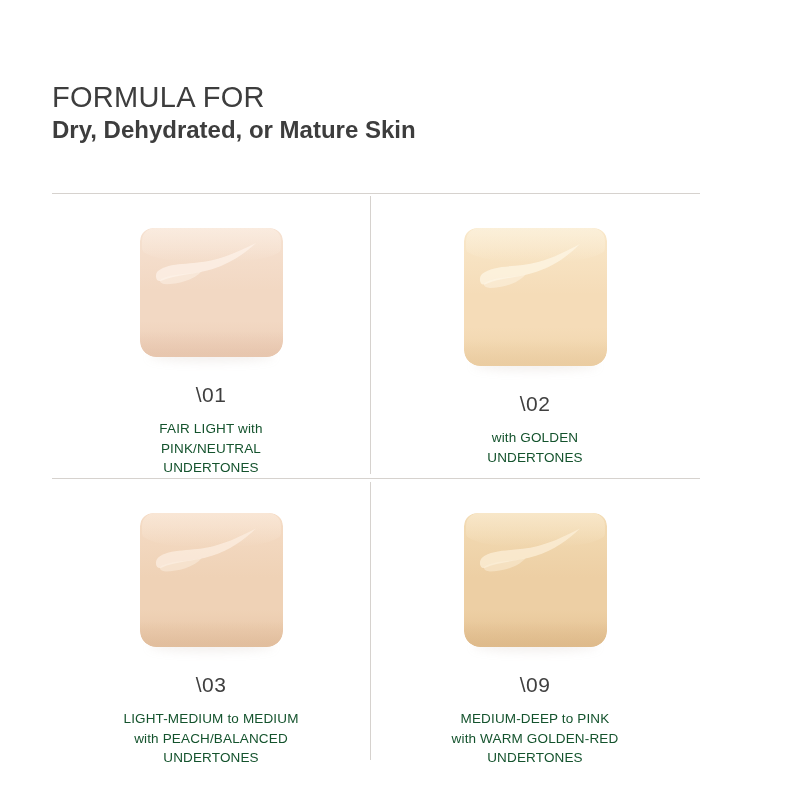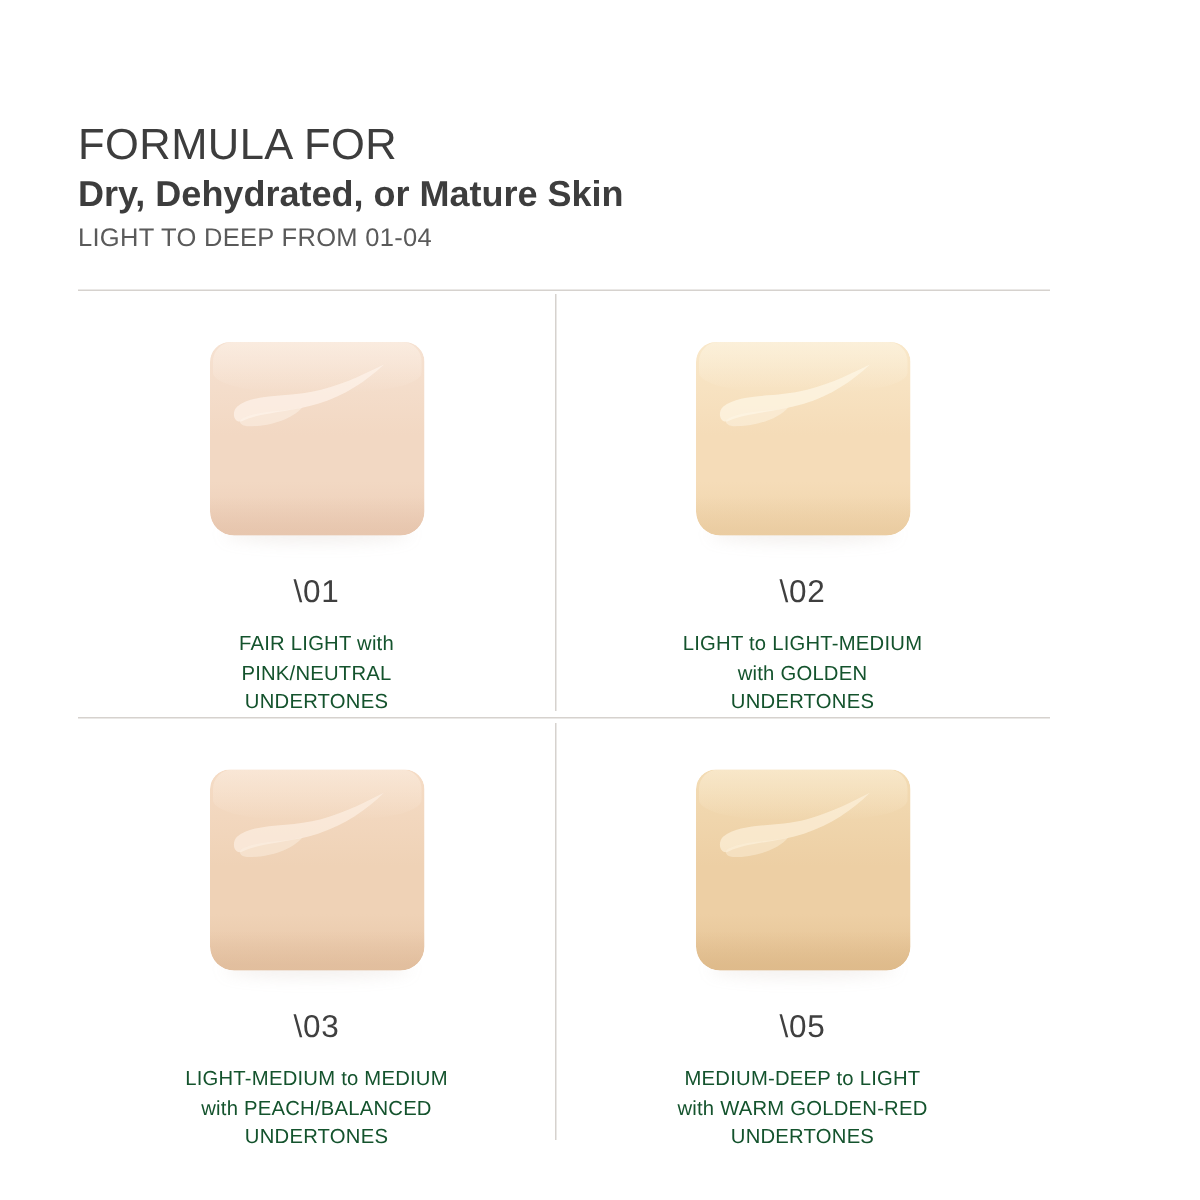--- a/index.html
+++ b/index.html
@@ -170,21 +170,20 @@
   .shade-desc span { display: block; }
 </style>
 </head>
 <body>
 
 <div class="page">
 
   <div class="header">
     <div class="title-main">FORMULA FOR</div>
     <div class="title-sub">Dry, Dehydrated, or Mature Skin</div>
-    <div class="title-range">LIGHT TO DEEP FROM 01-04</div>
   </div>
 
   <div class="rule-h top" style="background: rgb(214, 210, 206);"></div>
   <div class="rule-h middle" style="background: rgb(214, 210, 206);"></div>
   <div class="rule-v upper" style="background: rgb(214, 210, 206);"></div>
   <div class="rule-v lower" style="background: rgb(214, 210, 206);"></div>
 
   <div class="grid">
 
     <div class="cell">
@@ -216,21 +215,20 @@
           <div class="lip" style="background: linear-gradient(rgba(0, 0, 0, 0) 0%, rgb(230, 198, 154) 85%);"></div>
           <div class="gloss-top" style="background: linear-gradient(rgb(253, 246, 230) 0%, rgba(255, 255, 255, 0) 100%);"></div>
           <svg class="gloss-svg" viewBox="0 0 143 138" preserveAspectRatio="none">
             <path d="M18 46 C30 36, 52 40, 74 34 C92 29, 104 22, 116 16 C104 28, 90 38, 72 44 C54 50, 34 50, 22 56 C16 59, 14 50, 18 46 Z" fill="#fdf6e6" opacity="0.72"></path>
             <path d="M22 54 C34 48, 50 50, 62 46 C54 56, 38 60, 26 60 C20 60, 18 56, 22 54 Z" fill="#fdf6e6" opacity="0.5"></path>
           </svg>
         </div>
       </div>
       <div class="shade-number">\02</div>
       <div class="shade-desc">
-        <span>LIGHT to LIGHT-MEDIUM</span>
         <span>with GOLDEN</span>
         <span>UNDERTONES</span>
       </div>
     </div>
 
     <div class="cell">
       <div class="swatch-wrap">
         <div class="swatch-shadow"></div>
         <div class="swatch" id="sw2">
           <div class="base" style="background: linear-gradient(rgb(245, 220, 198) 0%, rgb(239, 210, 182) 48%, rgb(239, 210, 182) 72%, rgb(231, 197, 166) 100%);"></div>
@@ -256,22 +254,22 @@
         <div class="swatch" id="sw3">
           <div class="base" style="background: linear-gradient(rgb(243, 220, 181) 0%, rgb(237, 207, 164) 48%, rgb(237, 207, 164) 72%, rgb(228, 193, 147) 100%);"></div>
           <div class="lip" style="background: linear-gradient(rgba(0, 0, 0, 0) 0%, rgb(217, 180, 131) 85%);"></div>
           <div class="gloss-top" style="background: linear-gradient(rgb(252, 240, 217) 0%, rgba(255, 255, 255, 0) 100%);"></div>
           <svg class="gloss-svg" viewBox="0 0 143 138" preserveAspectRatio="none">
             <path d="M18 46 C30 36, 52 40, 74 34 C92 29, 104 22, 116 16 C104 28, 90 38, 72 44 C54 50, 34 50, 22 56 C16 59, 14 50, 18 46 Z" fill="#fcf0d9" opacity="0.72"></path>
             <path d="M22 54 C34 48, 50 50, 62 46 C54 56, 38 60, 26 60 C20 60, 18 56, 22 54 Z" fill="#fcf0d9" opacity="0.5"></path>
           </svg>
         </div>
       </div>
-      <div class="shade-number">\05</div>
-      <div class="shade-desc">
-        <span>MEDIUM-DEEP to LIGHT</span>
+      <div class="shade-number">\09</div>
+      <div class="shade-desc">
+        <span>MEDIUM-DEEP to PINK</span>
         <span>with WARM GOLDEN-RED</span>
         <span>UNDERTONES</span>
       </div>
     </div>
 
   </div>
 </div>
 
 </body></html>

